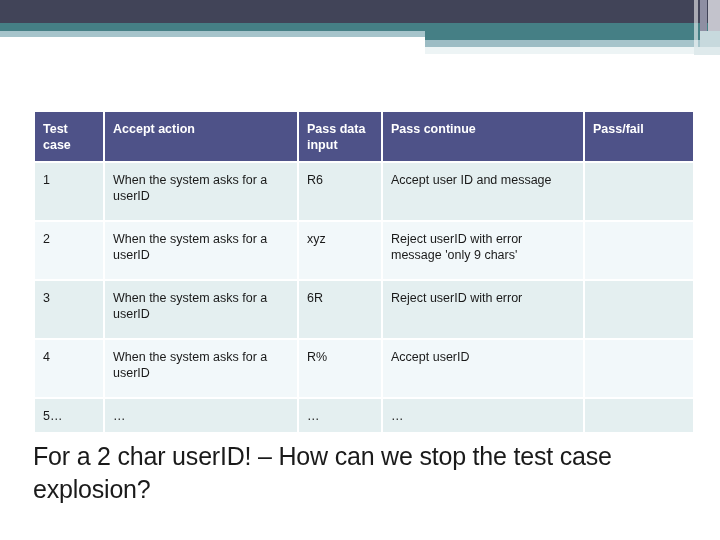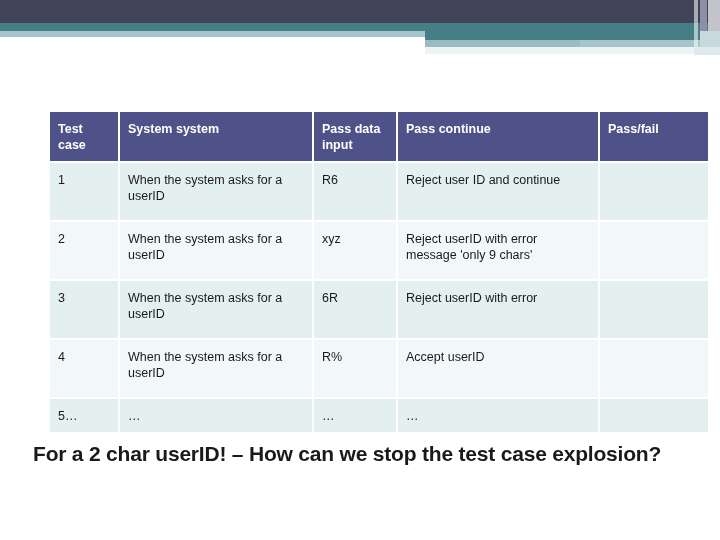--- a/index.html
+++ b/index.html
@@ -74,21 +74,21 @@
   .vstrip-a { left: 694px; width: 4px;  height: 47px; background: #ffffff; opacity: 0.55; }
   .vstrip-b { left: 700px; width: 7px;  height: 31px; background: #8e8fa3; }
   .vstrip-c { left: 700px; width: 7px;  height: 23px; background: #c3c3cc; top: 0; }
   .vstrip-d { left: 708px; width: 12px; height: 31px; background: #c3c3cc; }
   .vstrip-e { left: 700px; width: 20px; height: 16px; background: #c7d9dd; top: 31px; }
   .vstrip-f { left: 694px; width: 26px; height: 8px;  background: #dfeaec; top: 47px; }
 
   
   .table-wrap {
     position: absolute;
-    left: 48px;
+    left: 33px;
     top: 110px;
     width: 652px;
   }
   table.tc {
     border-collapse: separate;
     border-spacing: 2px 2px;
     width: 652px;
     table-layout: fixed;
   }
   table.tc th {
@@ -122,25 +122,24 @@
   col.c-data  { width: 82px; }
   col.c-pass  { width: 200px; }
   col.c-pf    { width: 108px; }
 
   
   .caption {
     position: absolute;
     left: 33px;
     top: 440px;
     width: 640px;
-    font-size: 21px;
+    font-size: 25px;
     color: #1a1a1a;
     line-height: 1.3;
     letter-spacing: -0.2px;
-    font-weight: bold;
   }
 </style>
 </head>
 <body>
 
 <div class="banner">
   <div class="band-dark"></div>
   <div class="band-teal"></div>
   <div class="band-light"></div>
   <div class="band-teal-right"></div>
@@ -160,32 +159,32 @@
     <colgroup>
       <col class="c-case">
         <col class="c-act">
         <col class="c-data">
         <col class="c-pass">
         <col class="c-pf">
     </colgroup>
     <thead>
       <tr>
         <th>Test case</th>
-        <th>System system</th>
+        <th>Accept action</th>
         <th>Pass data input</th>
         <th>Pass continue</th>
         <th>Pass/fail</th>
       </tr>
     </thead>
     <tbody>
       <tr class="row-odd row-tall">
         <td>1</td>
         <td>When the system asks for a userID</td>
         <td>R6</td>
-        <td>Reject user ID and continue</td>
+        <td>Accept user ID and message</td>
         <td></td>
       </tr>
       <tr class="row-even row-tall">
         <td>2</td>
         <td>When the system asks for a userID</td>
         <td>xyz</td>
         <td>Reject userID with error message 'only 9 chars'</td>
         <td></td>
       </tr>
       <tr class="row-odd row-tall">

